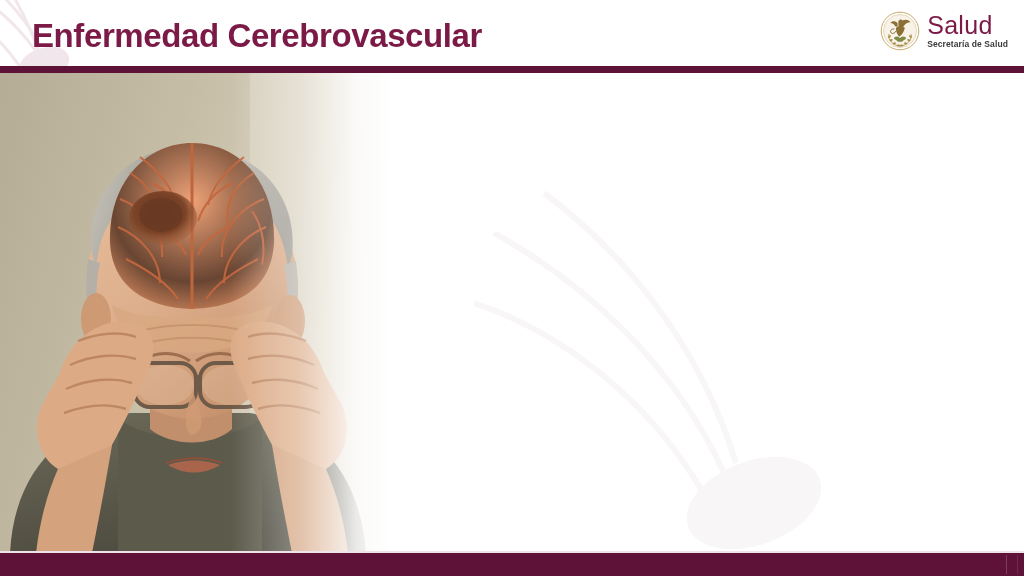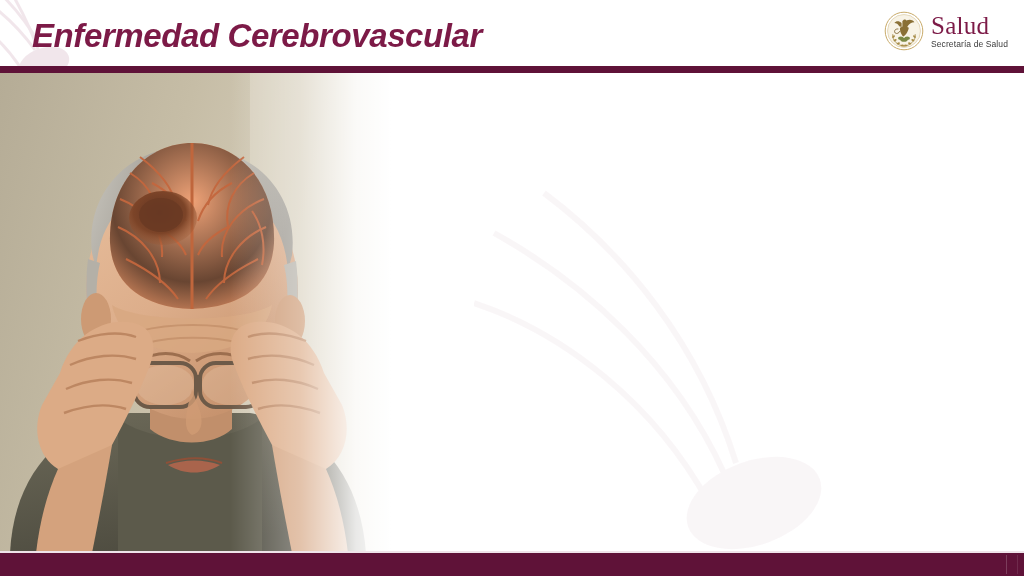--- a/index.html
+++ b/index.html
@@ -34,21 +34,20 @@
   }
   .header-title {
     position: absolute;
     left: 32px;
     top: 17px;
     font-size: 33px;
     font-weight: 700;
     letter-spacing: -0.4px;
     color: #7c1a47;
     white-space: nowrap;
-    font-style: italic;
   }
   .header-divider {
     position: absolute;
     left: 0; top: 66px;
     width: 1024px;
     height: 7px;
     background: #5f1238;
   }
 
   
@@ -65,30 +64,30 @@
     height: 40px;
     flex: 0 0 auto;
   }
   .logo-text {
     display: flex;
     flex-direction: column;
     justify-content: center;
     line-height: 1;
   }
   .logo-main {
-    font-family: Liberation Serif, serif;
+    font-family: Liberation Sans, sans-serif;
     font-size: 25px;
     font-weight: 400;
     color: #7c1a47;
     letter-spacing: 0.3px;
     line-height: 1;
   }
   .logo-sub {
     font-size: 8.5px;
-    font-weight: 400;
+    font-weight: 700;
     color: #3a3a3a;
     letter-spacing: 0.1px;
     margin-top: 2px;
     line-height: 1;
   }
 
   
   .body-area {
     position: absolute;
     left: 0; top: 73px;

